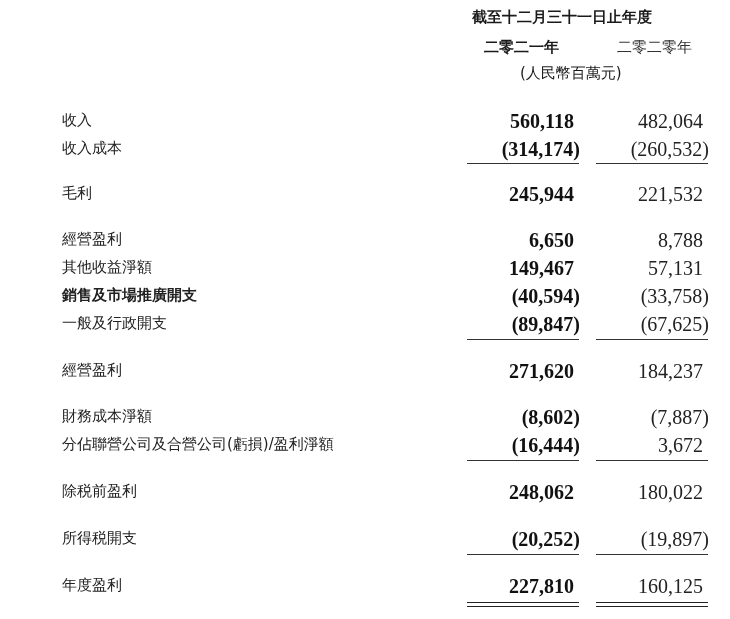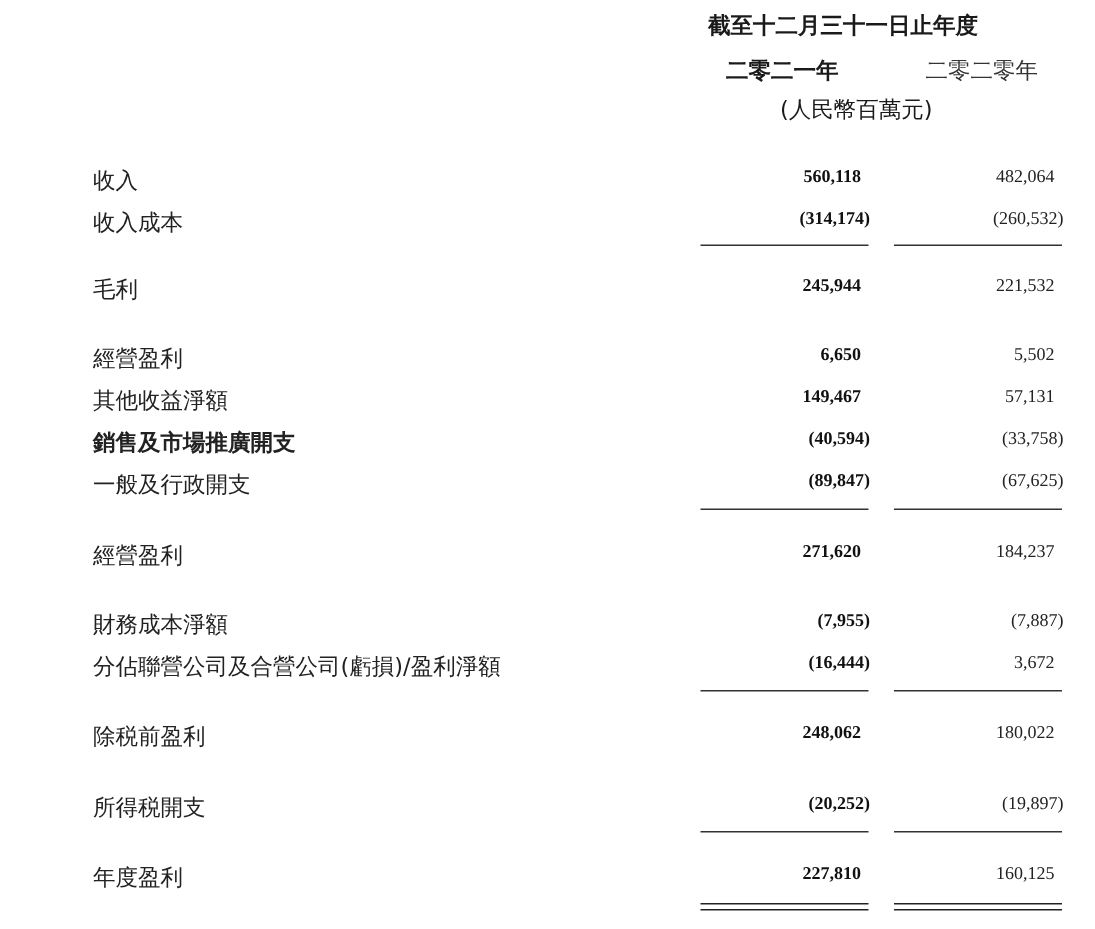--- a/index.html
+++ b/index.html
@@ -11,21 +11,21 @@
   .hdr {
     position: absolute; font-family: "DejaVu Sans", sans-serif;
     font-size: 15px; white-space: nowrap; color: #1a1a1a; text-align: center;
   }
   .hdr.bold { font-weight: bold; }
   .lbl {
     position: absolute; left: 18px; font-family: "DejaVu Sans", sans-serif;
     font-size: 15px; white-space: nowrap; color: #222; margin-left: 44px;
   }
   .num {
-    position: absolute; font-size: 12px; white-space: nowrap;
+    position: absolute; font-size: 20px; white-space: nowrap;
     text-align: right; width: 140px;
   }
   .num.c1 { left: 440px; font-weight: bold; color: #111; }
   .num.c2 { left: 569px; color: #222; }
   .num.neg { }
   .num.pos { padding-right: 6px; box-sizing: border-box; }
   .rule { position: absolute; height: 0; border-top: 1px solid #333; }
   .rule.c1 { left: 467px; width: 112px; }
   .rule.c2 { left: 596px; width: 112px; }
   .dbl { position: absolute; height: 3px; border-top: 1.5px solid #222; border-bottom: 1.5px solid #222; }
@@ -51,42 +51,42 @@
   <div class="num c2 neg" style="top:138px;">(260,532)</div>
   <div class="rule c1" style="top:163px;"></div>
   <div class="rule c2" style="top:163px;"></div>
 
   <div class="lbl" style="top:184px;">毛利</div>
   <div class="num c1 pos" style="top:183px;">245,944</div>
   <div class="num c2 pos" style="top:183px;">221,532</div>
 
   <div class="lbl" style="top:230px;">經營盈利</div>
   <div class="num c1 pos" style="top:229px;">6,650</div>
-  <div class="num c2 pos" style="top:229px;">5,502</div>
+  <div class="num c2 pos" style="top:229px;">8,788</div>
 
   <div class="lbl" style="top:258px;">其他收益淨額</div>
   <div class="num c1 pos" style="top:257px;">149,467</div>
   <div class="num c2 pos" style="top:257px;text-align:right;">57,131</div>
 
   <div class="lbl" style="top:286px;font-weight:bold;">銷售及市場推廣開支</div>
   <div class="num c1 neg" style="top:285px;">(40,594)</div>
   <div class="num c2 neg" style="top:285px;">(33,758)</div>
 
   <div class="lbl" style="top:314px;">一般及行政開支</div>
   <div class="num c1 neg" style="top:313px;">(89,847)</div>
   <div class="num c2 neg" style="top:313px;">(67,625)</div>
   <div class="rule c1" style="top:339px;"></div>
   <div class="rule c2" style="top:339px;"></div>
 
   <div class="lbl" style="top:361px;">經營盈利</div>
   <div class="num c1 pos" style="top:360px;">271,620</div>
   <div class="num c2 pos" style="top:360px;">184,237</div>
 
   <div class="lbl" style="top:407px;">財務成本淨額</div>
-  <div class="num c1 neg" style="top:406px;">(7,955)</div>
+  <div class="num c1 neg" style="top:406px;">(8,602)</div>
   <div class="num c2 neg" style="top:406px;">(7,887)</div>
 
   <div class="lbl" style="top:435px;">分佔聯營公司及合營公司(虧損)/盈利淨額</div>
   <div class="num c1 neg" style="top:434px;">(16,444)</div>
   <div class="num c2 pos" style="top:434px;">3,672</div>
   <div class="rule c1" style="top:460px;"></div>
   <div class="rule c2" style="top:460px;"></div>
 
   <div class="lbl" style="top:482px;">除税前盈利</div>
   <div class="num c1 pos" style="top:481px;">248,062</div>

